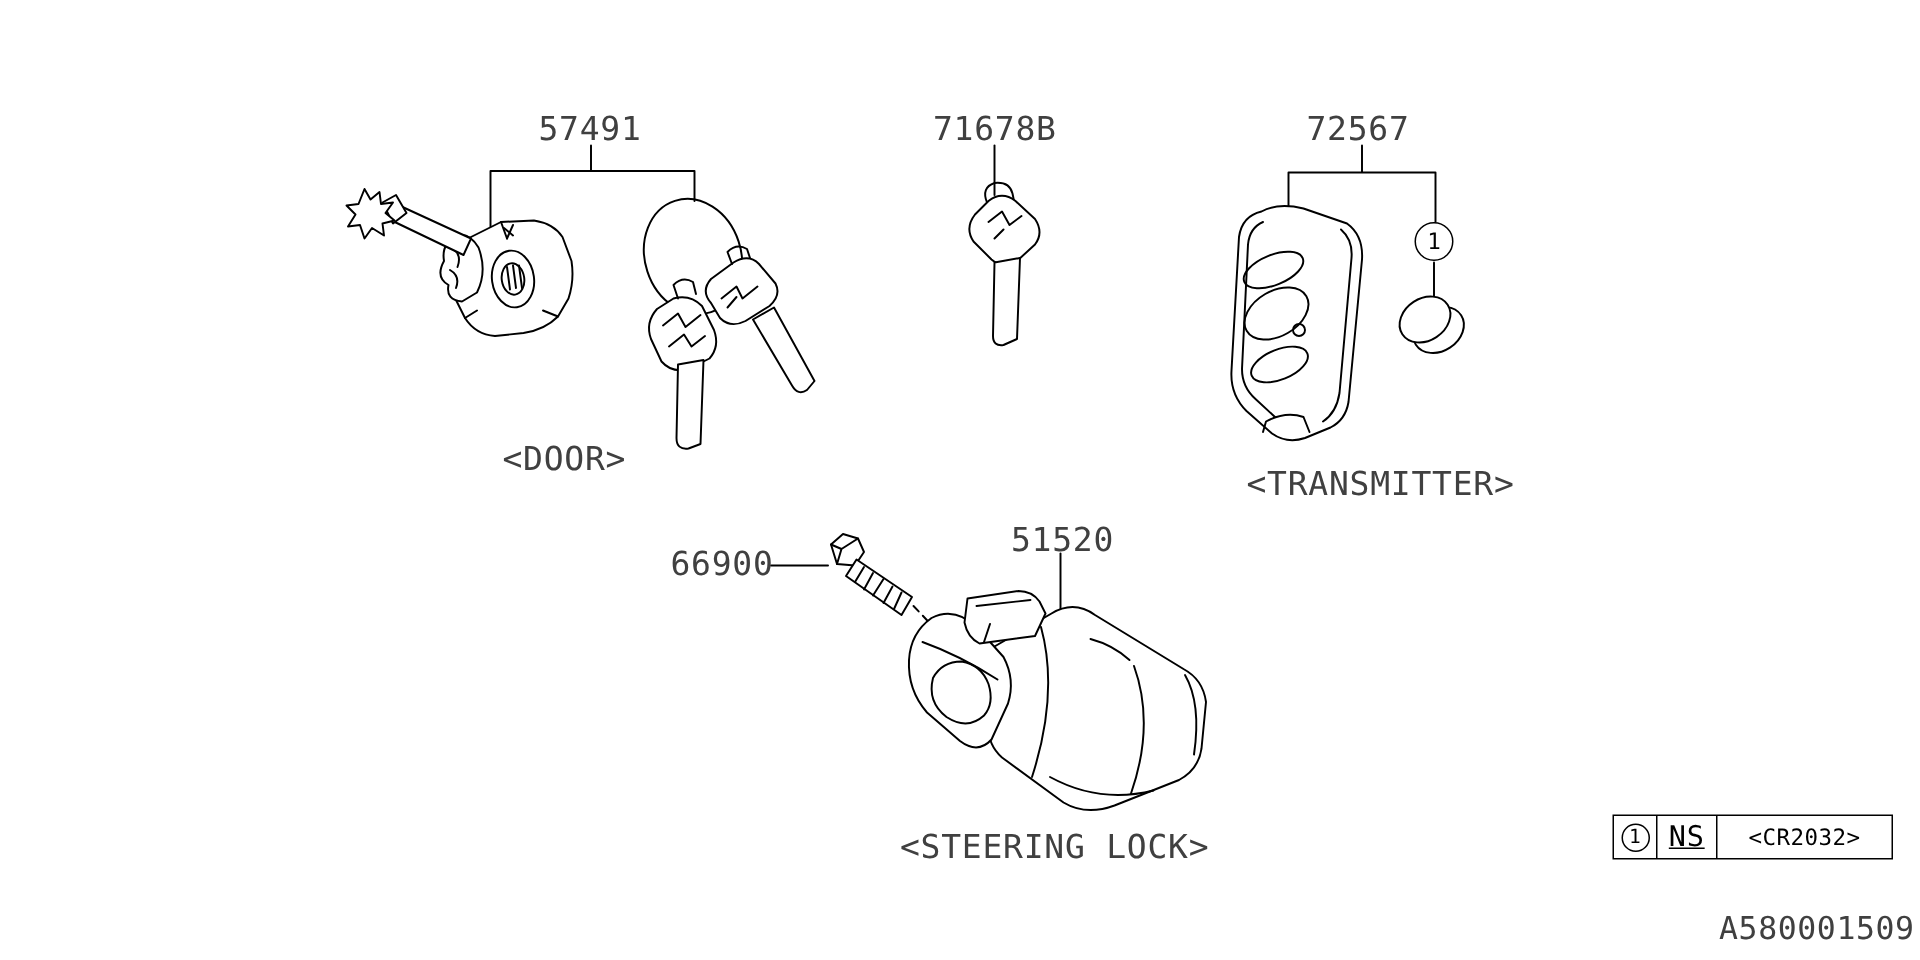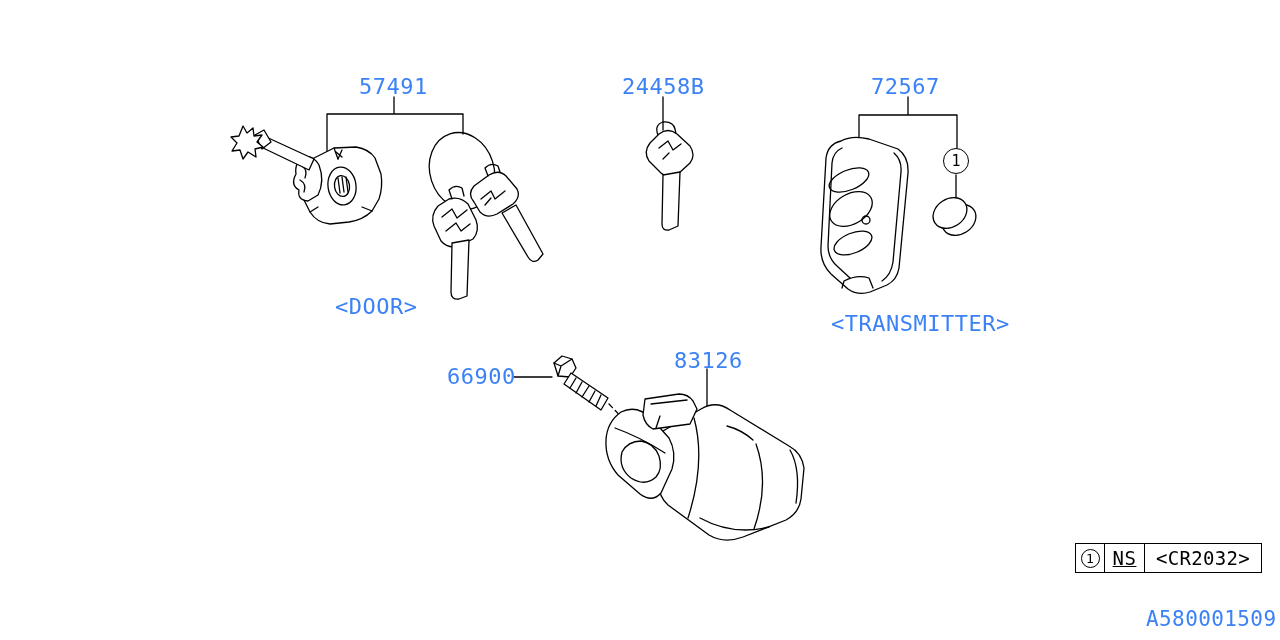--- a/index.html
+++ b/index.html
@@ -1,29 +1,29 @@
 <!DOCTYPE html>
 <html><head>
 <meta charset="utf-8">
 <style>
   html,body{margin:0;padding:0;background:#fff;}
   .canvas{position:relative;width:1280px;height:640px;background:#ffffff;overflow:hidden;
           font-family:"DejaVu Sans Mono", "Liberation Mono", monospace;color:#000;}
   .art{position:absolute;left:0;top:0;}
-  .t{position:absolute;line-height:1;white-space:pre;font-size:22px;letter-spacing:.5px;color:#3b82f6;text-align:right;}
+  .t{position:absolute;line-height:1;white-space:pre;font-size:22px;letter-spacing:.5px;color:#404040;text-align:right;}
   .id-text{font-size:21px;letter-spacing:.4px;}
   .ref-circle{position:absolute;left:943px;top:148px;width:26px;height:26px;border:1.4px solid #000;
               border-radius:50%;display:flex;align-items:center;justify-content:center;
               font-size:15px;background:#fff;box-sizing:border-box;}
   .legend{position:absolute;left:1075px;top:543px;width:187px;height:30px;border:1.6px solid #000;
           display:flex;align-items:stretch;box-sizing:border-box;background:#fff;}
   .legend .cell{display:flex;align-items:center;justify-content:center;border-right:1.6px solid #000;box-sizing:border-box;}
   .legend .c1{width:29px;}
   .legend .c2{width:40px;font-size:19px;letter-spacing:.5px;text-decoration:underline;}
-  .legend .c3{flex:1;border-right:none;font-size:19px;letter-spacing:.3px;}
+  .legend .c3{flex:1;border-right:none;font-size:15px;letter-spacing:.3px;}
   .legend .mini-circle{width:19px;height:19px;border:1.3px solid #000;border-radius:50%;
           display:flex;align-items:center;justify-content:center;font-size:13px;box-sizing:border-box;}
 </style>
 </head>
 <body>
 
 <div class="canvas">
 
   <svg class="art" width="1280" height="640" viewBox="0 0 1280 640">
     <g stroke="#000" stroke-width="1.3" fill="none" stroke-linecap="round" stroke-linejoin="round">
@@ -116,27 +116,28 @@
         <path fill="#fff" d="M621,412 Q607,422 606,440 Q605,460 618,475 L640,494 Q652,503 661,493 L672,469 Q677,453 669,438 L652,419 Q637,404 621,412 Z"></path>
         <path d="M622,452 Q618,468 631,478 Q645,487 656,477 Q663,469 659,456 Q654,443 641,441 Q628,441 622,452 Z"></path>
         <path d="M615,428 Q640,437 665,453"></path>
         <path fill="#fff" d="M645,399 L679,394 Q688,394 693,401 L697,409 L690,424 L653,429 Q645,425 643,415 Z"></path>
         <path d="M651,404 L687,400 M656,428 L660,416"></path>
       </g>
     </g>
   </svg>
 
   <div class="t" style="left:359px;top:76px;">57491</div>
-  <div class="t" style="left:622px;top:76px;">24458B</div>
+  <div class="t" style="left:622px;top:76px;">71678B</div>
   <div class="t" style="left:871px;top:76px;">72567</div>
   <div class="t" style="left:447px;top:366px;">66900</div>
-  <div class="t" style="left:674px;top:350px;">83126</div>
+  <div class="t" style="left:674px;top:350px;">51520</div>
 
   <div class="t" style="left:335px;top:296px;">&lt;DOOR&gt;</div>
   <div class="t" style="left:819px;top:313px;margin-left:12px;">&lt;TRANSMITTER&gt;</div>
+  <div class="t" style="left:600px;top:555px;">&lt;STEERING LOCK&gt;</div>
 
   <div class="ref-circle">
     <span>1</span>
   </div>
 
   <div class="legend">
     <div class="cell c1">
       <span class="mini-circle">
         <span>1</span>
       </span>

